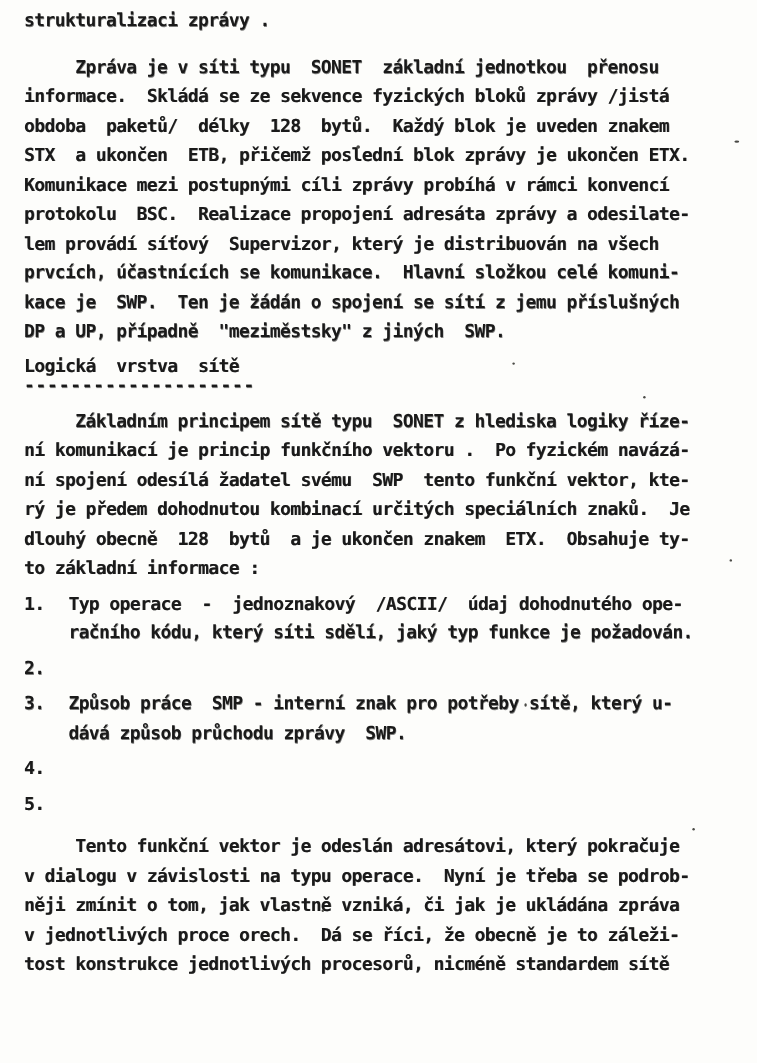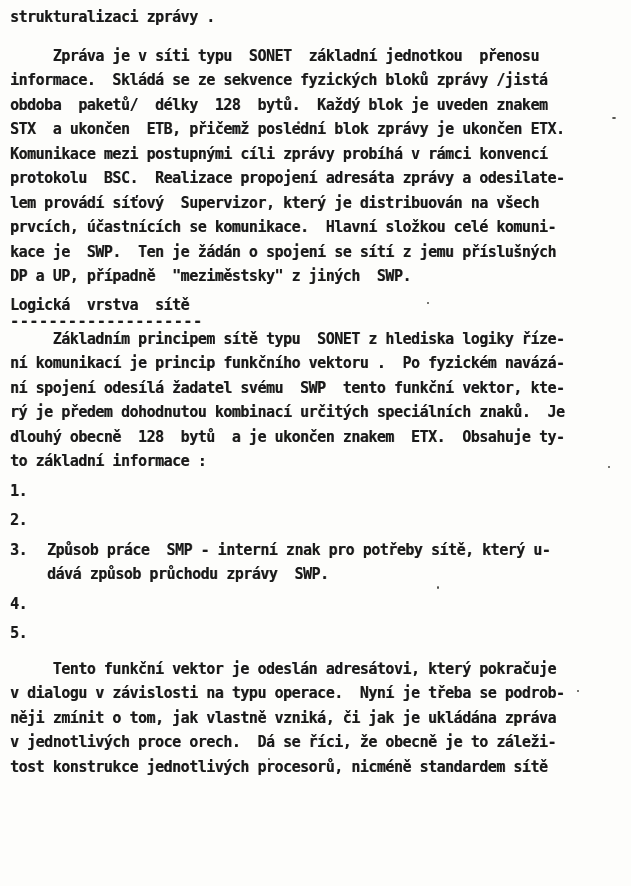--- a/index.html
+++ b/index.html
@@ -11,33 +11,33 @@
     position: relative;
     width: 631px;
     height: 886px;
     box-sizing: border-box;
     background: #fdfdfb;
     color: #1a1a1a;
     font-family: "DejaVu Sans Mono", "Liberation Mono", monospace;
     font-weight: 700;
     font-size: 15px;
     line-height: 24.5px;
-    padding: 5px 0 0 10px;
+    padding: 5px 0 0 20px;
     overflow: hidden;
     text-shadow: 0.4px 0.4px 0.3px rgba(25,25,25,0.55);
     letter-spacing: -0.5px;
   }
   .line, .para, .item-lines, .heading-text, .heading-dashes {
     white-space: pre;
   }
   .para-1 { margin-top: 14px; }
   .heading-block { margin-top: 6px; }
   .heading-text { line-height: 21px; }
   .heading-dashes { line-height: 11px; letter-spacing: 0.6px; }
-  .para-2 { margin-top: 0; }
+  .para-2 { margin-top: 12px; }
   .list { margin-top: 3px; }
   .list-item { display: flex; margin-top: 5px; }
   .item-number { flex: none; width: 37px; }
   .para-3 { margin-top: 11px; }
   .speck {
     position: absolute;
     background: #4a4a46;
     border-radius: 50%;
   }
 </style>
@@ -67,20 +67,22 @@
   <div class="para para-2">     Základním principem sítě typu  SONET z hlediska logiky říze-
 ní komunikací je princip funkčního vektoru .  Po fyzickém navázá-
 ní spojení odesílá žadatel svému  SWP  tento funkční vektor, kte-
 rý je předem dohodnutou kombinací určitých speciálních znaků.  Je
 dlouhý obecně  128  bytů  a je ukončen znakem  ETX.  Obsahuje ty-
 to základní informace :</div>
 
   <div class="list">
     <div class="list-item">
       <span class="item-number">1.</span>
+      <div class="item-lines">Typ operace  -  jednoznakový  /ASCII/  údaj dohodnutého ope-
+račního kódu, který síti sdělí, jaký typ funkce je požadován.</div>
     </div>
     <div class="list-item">
       <span class="item-number">2.</span>
     </div>
     <div class="list-item">
       <span class="item-number">3.</span>
       <div class="item-lines">Způsob práce  SMP - interní znak pro potřeby sítě, který u-
 dává způsob průchodu zprávy  SWP.</div>
     </div>
     <div class="list-item">

